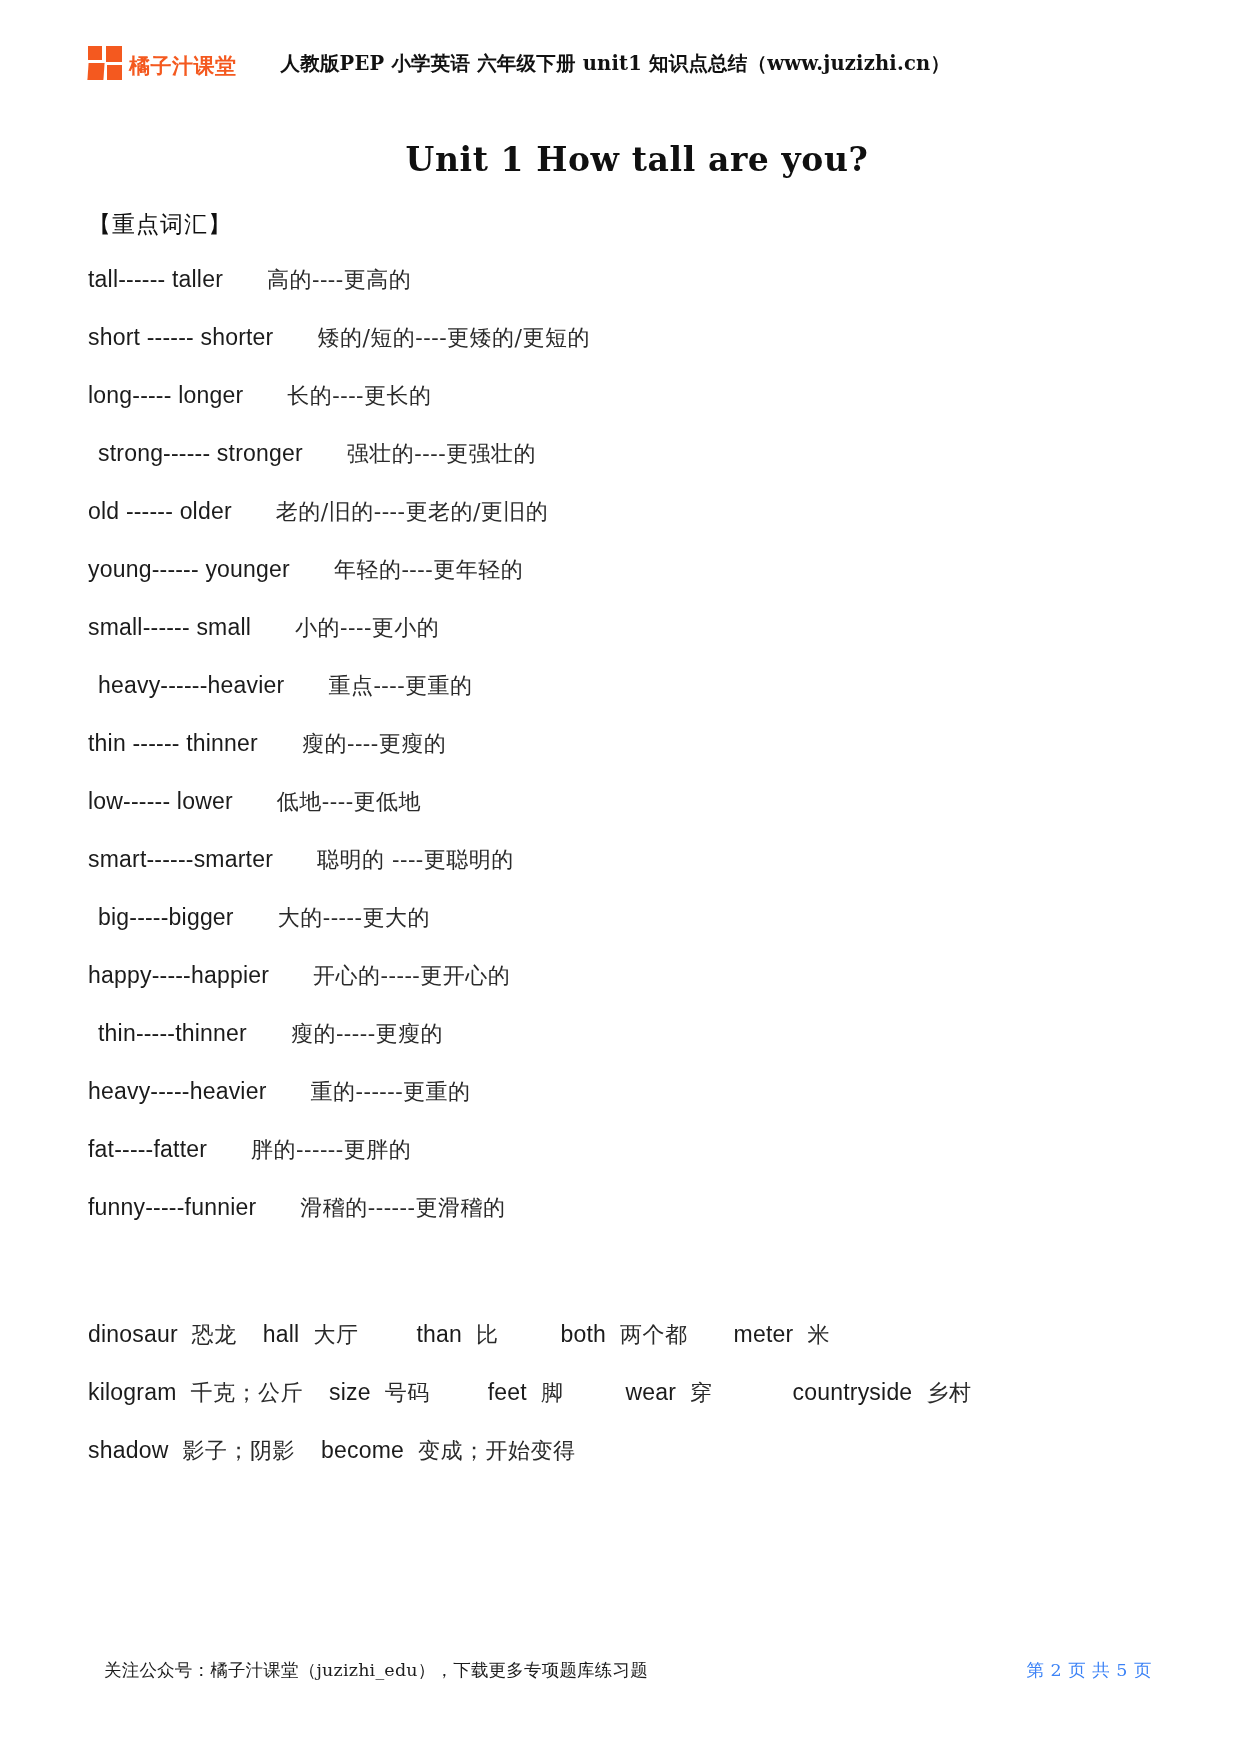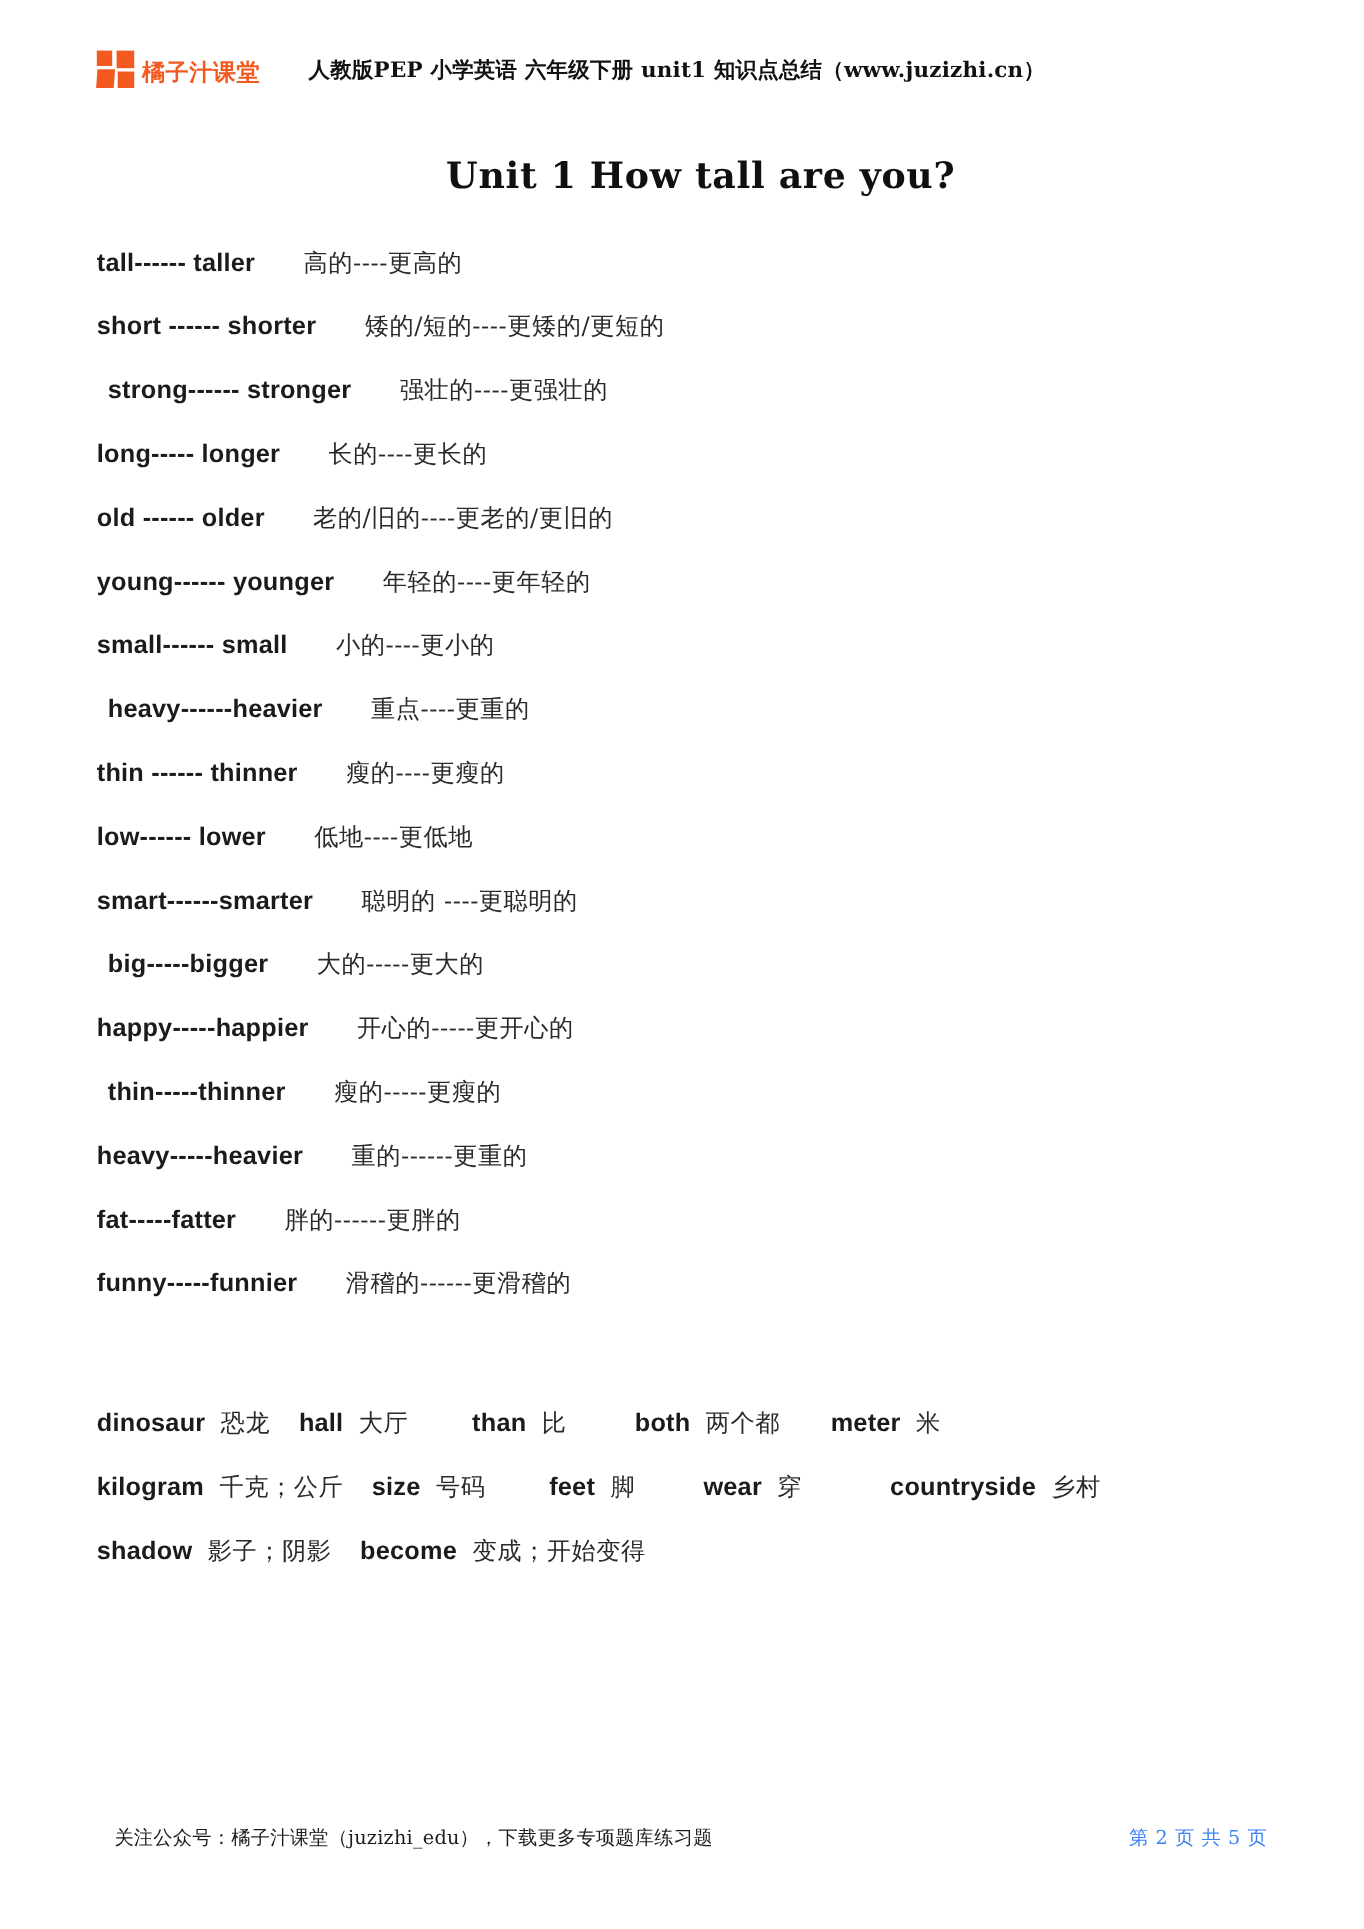--- a/index.html
+++ b/index.html
@@ -105,21 +105,21 @@
   }
   .vocab-row {
     height: 58px;
     line-height: 58px;
     white-space: nowrap;
     font-size: 0;
   }
   .en {
     font-family: "Liberation Sans", sans-serif;
     font-size: 23px;
-    font-weight: bold;
+    font-weight: normal;
     color: #1b1b1b;
     letter-spacing: 0.2px;
   }
   .cn {
     font-family: "DejaVu Serif", serif;
     font-size: 22px;
     color: #2a2a2a;
     letter-spacing: 0.5px;
   }
   .gap-sm { display: inline-block; width: 14px; }
@@ -179,26 +179,27 @@
       </div>
       <div class="logo-text">橘子汁课堂</div>
     </div>
     <div class="header-title">人教版PEP 小学英语 六年级下册  unit1 知识点总结（www.juzizhi.cn）</div>
   </div>
 
   <div class="doc-title">Unit 1 How tall are you?</div>
 
   <div class="content">
 
+    <div class="section-heading">【重点词汇】</div>
 
     <div class="vocab-list">
         <div class="vocab-row"><span class="en">tall------   taller</span><span class="gap-lg"></span><span class="cn">高的----更高的</span></div>
         <div class="vocab-row"><span class="en">short ------   shorter</span><span class="gap-lg"></span><span class="cn">矮的/短的----更矮的/更短的</span></div>
+        <div class="vocab-row"><span class="en">long----- longer</span><span class="gap-lg"></span><span class="cn">长的----更长的</span></div>
         <div class="vocab-row"><span class="indent"></span><span class="en">strong------ stronger</span><span class="gap-lg"></span><span class="cn">强壮的----更强壮的</span></div>
-        <div class="vocab-row"><span class="en">long----- longer</span><span class="gap-lg"></span><span class="cn">长的----更长的</span></div>
         <div class="vocab-row"><span class="en">old  ------ older</span><span class="gap-lg"></span><span class="cn">老的/旧的----更老的/更旧的</span></div>
         <div class="vocab-row"><span class="en">young------ younger</span><span class="gap-lg"></span><span class="cn">年轻的----更年轻的</span></div>
         <div class="vocab-row"><span class="en">small------ small</span><span class="gap-lg"></span><span class="cn">小的----更小的</span></div>
         <div class="vocab-row"><span class="indent"></span><span class="en">heavy------heavier</span><span class="gap-lg"></span><span class="cn">重点----更重的</span></div>
         <div class="vocab-row"><span class="en">thin ------ thinner</span><span class="gap-lg"></span><span class="cn">瘦的----更瘦的</span></div>
         <div class="vocab-row"><span class="en">low------ lower</span><span class="gap-lg"></span><span class="cn">低地----更低地</span></div>
         <div class="vocab-row"><span class="en">smart------smarter</span><span class="gap-lg"></span><span class="cn">聪明的 ----更聪明的</span></div>
         <div class="vocab-row"><span class="indent"></span><span class="en">big-----bigger</span><span class="gap-lg"></span><span class="cn">大的-----更大的</span></div>
         <div class="vocab-row"><span class="en">happy-----happier</span><span class="gap-lg"></span><span class="cn">开心的-----更开心的</span></div>
         <div class="vocab-row"><span class="indent"></span><span class="en">thin-----thinner</span><span class="gap-lg"></span><span class="cn">瘦的-----更瘦的</span></div>

